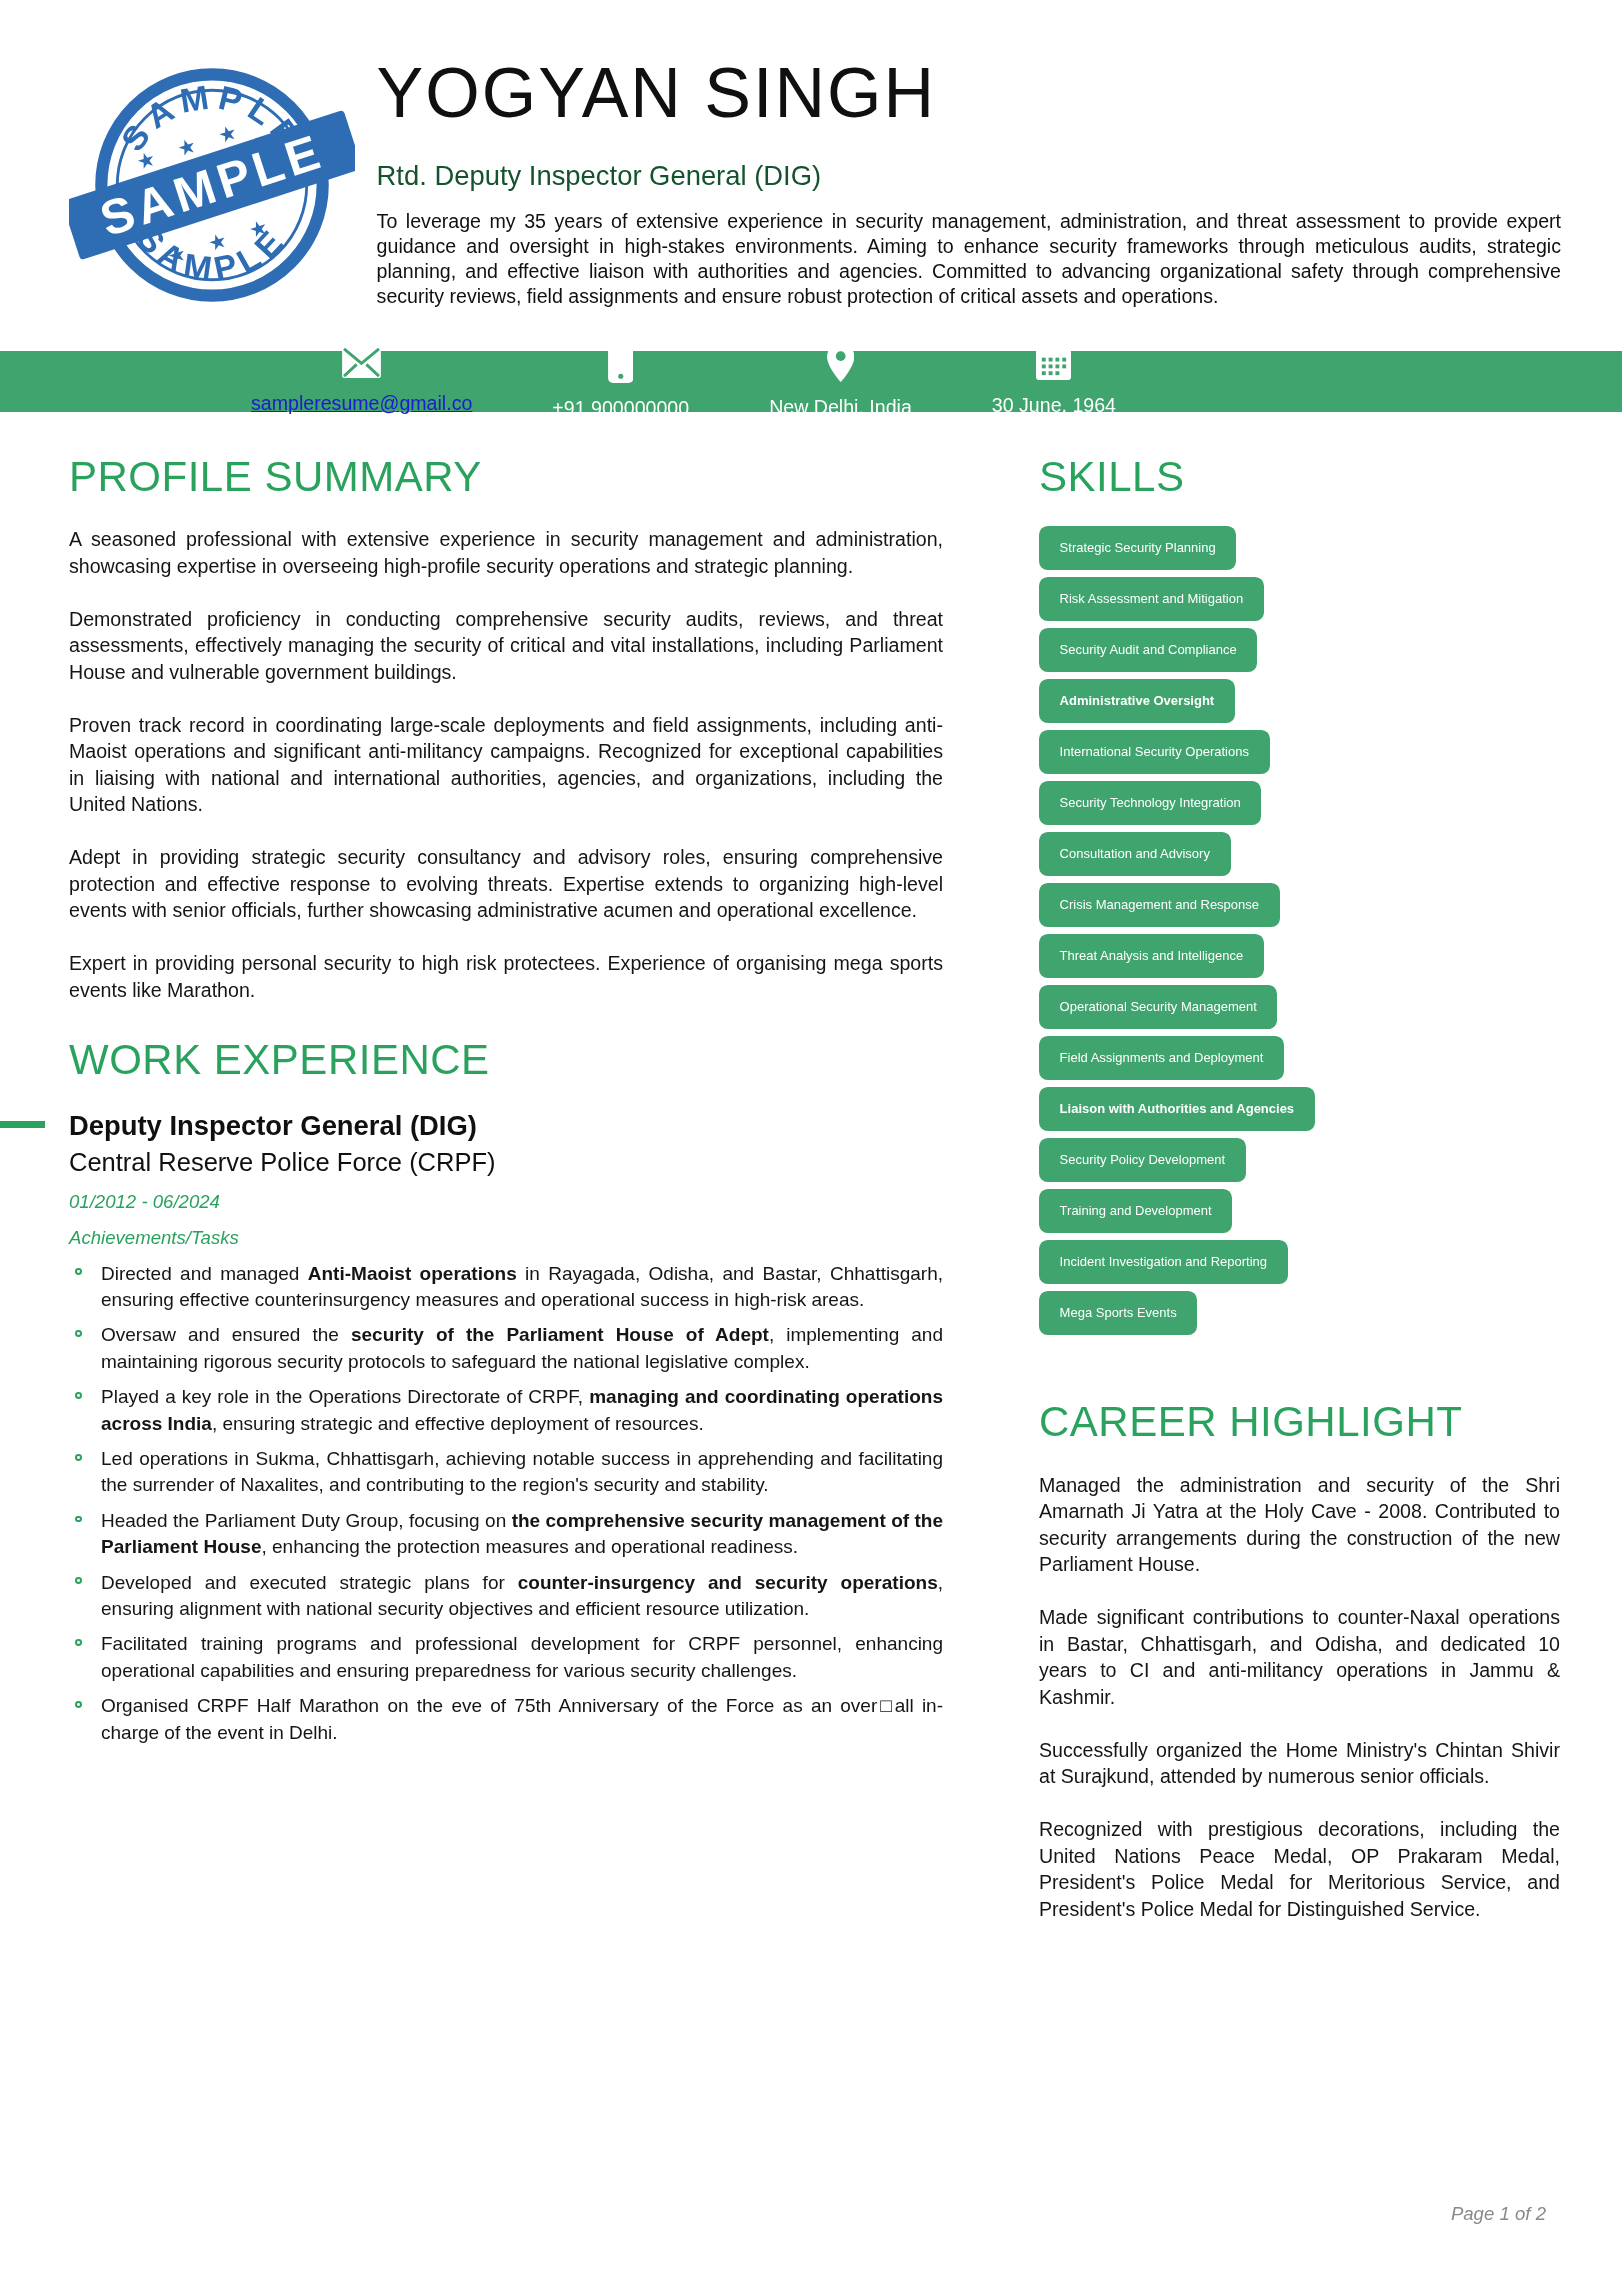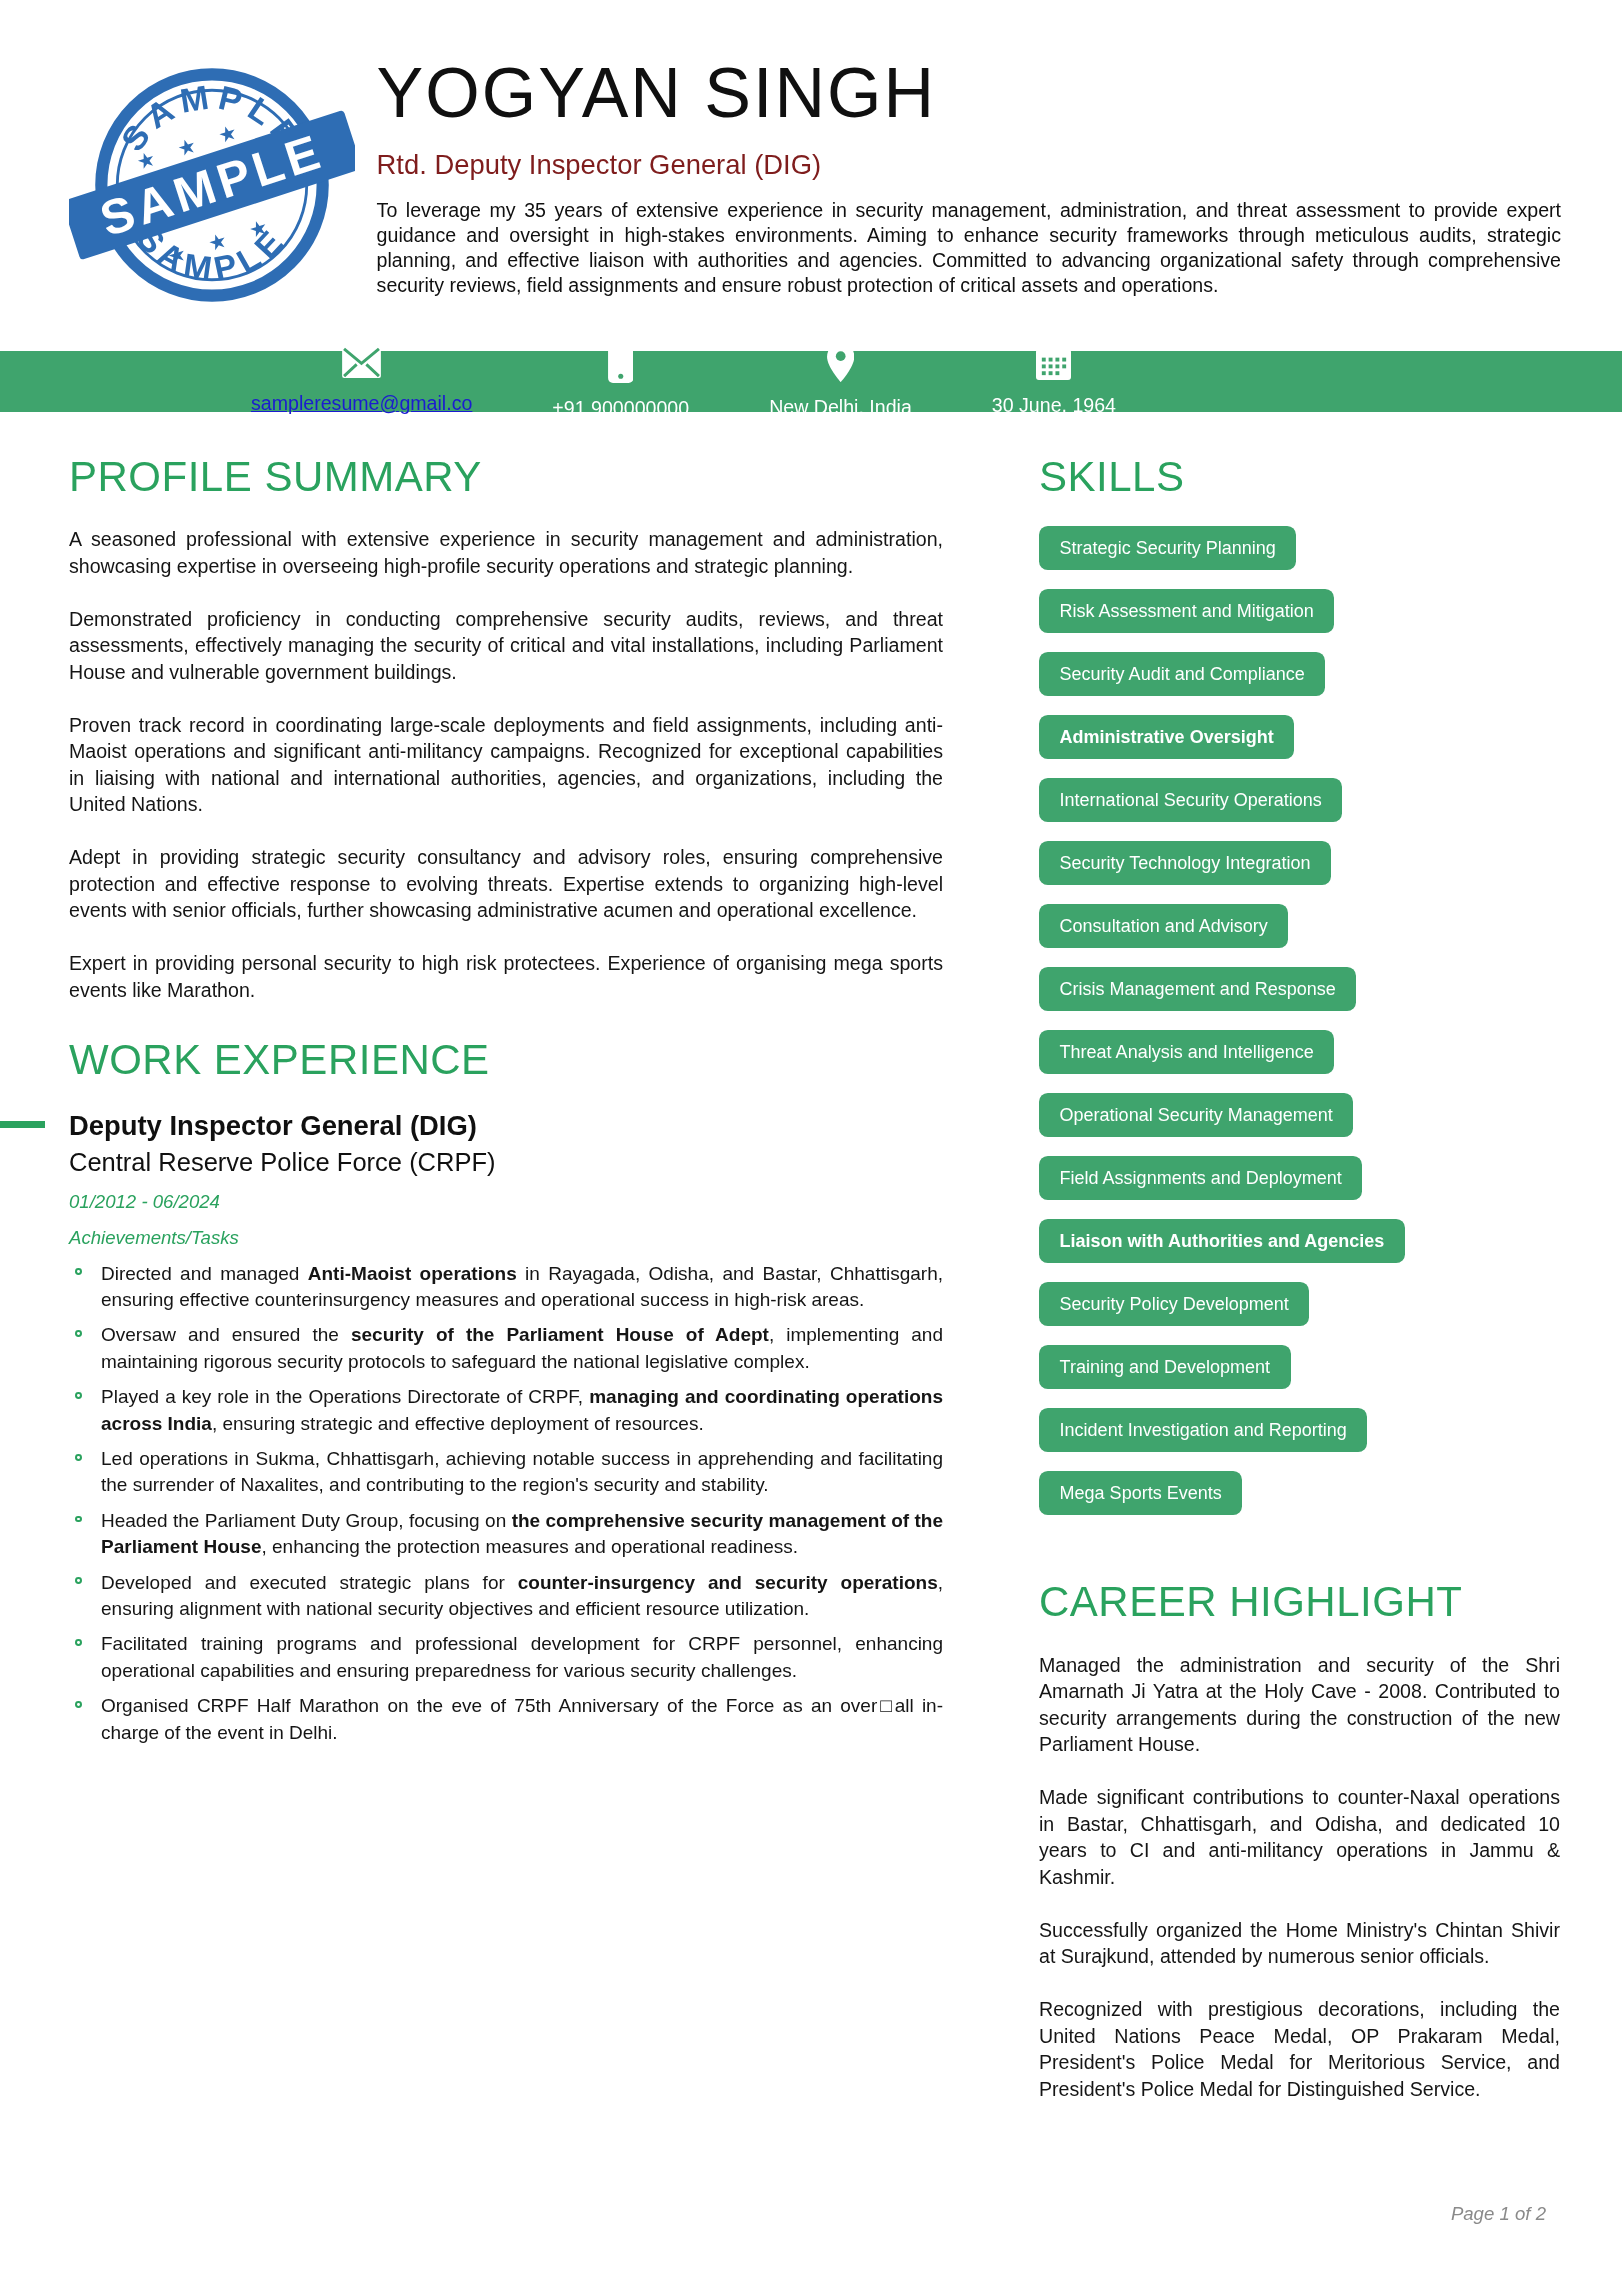--- a/index.html
+++ b/index.html
@@ -8,21 +8,21 @@
     width:1622px; height:2294px; position:relative; overflow:hidden;
     background:#ffffff; color:#151515;
     font-family:"Liberation Sans", sans-serif;
   }
 
   
   .header { display:flex; padding:49px 61px 0 69px; }
   .stamp-wrap { flex:0 0 286px; width:286px; margin-right:21.6px; }
   .header-text { flex:1; }
   .name { font-size:70px; font-weight:400; letter-spacing:2px; margin:3.9px 0 0; color:#101010; }
-  .job-subtitle { font-size:27.4px; color:#7f1d1d; margin-top:16px; }
+  .job-subtitle { font-size:27.4px; color:#14532d; margin-top:27px; }
   .objective { font-size:19.6px; line-height:25px; text-align:justify; margin-top:17.6px; color:#101010; }
 
   
   .contact-band {
     margin-top:25.5px; height:61px; background:#3fa46d;
     display:flex; align-items:center; padding-left:251px; gap:80px;
   }
   .contact-item { display:flex; align-items:center; gap:13.7px; color:#ffffff; font-size:19.6px; white-space:nowrap;flex-direction:column; }
   .contact-item a { color:#1b1bd0; text-decoration:underline; cursor:pointer; }
 
@@ -31,22 +31,22 @@
   .col-left { width:874px; }
   .col-right { width:521px; margin-left:96px; }
 
   h2.section { font-size:42px; font-weight:normal; color:#2aa25e; margin:0 0 25.5px; letter-spacing:0.5px; }
 
   .para { font-size:19.6px; line-height:26.5px; text-align:justify; margin:0 0 26.5px; }
 
   
   .pill {
     width:fit-content; background:#3fa46d; color:#ffffff;
-    font-size:18px; line-height:44px; padding:0 20.6px;
-    border-radius:8.8px; margin-bottom:19px; white-space:nowrap;text-align:right;
+    font-size:13px; line-height:44px; padding:0 20.6px;
+    border-radius:8.8px; margin-bottom:7px; white-space:nowrap;text-align:right;
   }
   .pill.bold { font-weight:bold; }
 
   
   .work { margin-top:33px; }
   .job-title { font-size:27.4px; font-weight:bold; position:relative; margin-top:3.9px; color:#101010; }
   .job-dash { position:absolute; left:-69px; top:11.8px; width:45px; height:6.9px; background:#2aa25e; }
   .company { font-size:25.5px; margin-top:6.9px; color:#101010; }
   .dates { font-size:18.6px; font-style:italic; color:#2aa25e; margin-top:13.7px; }
   .tasks-label { font-size:18.6px; font-style:italic; color:#2aa25e; margin-top:13.7px; margin-bottom:11.8px; }

